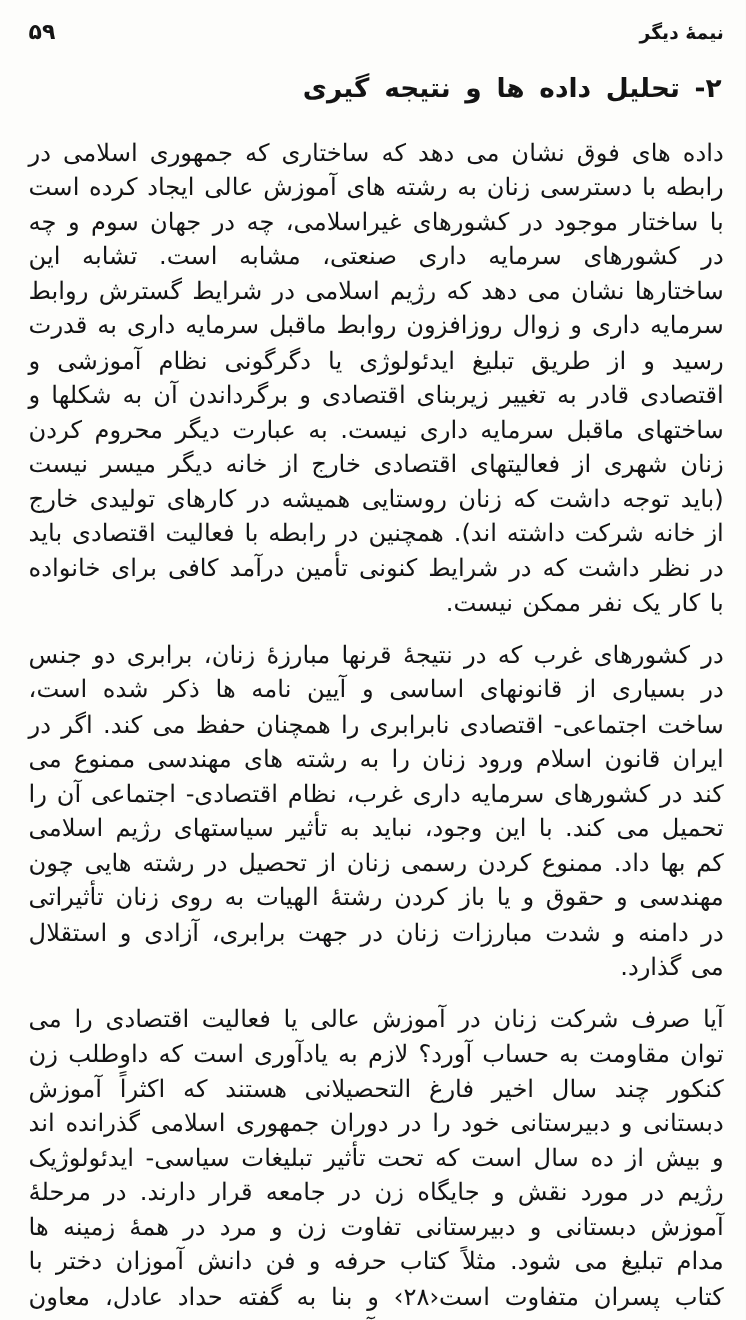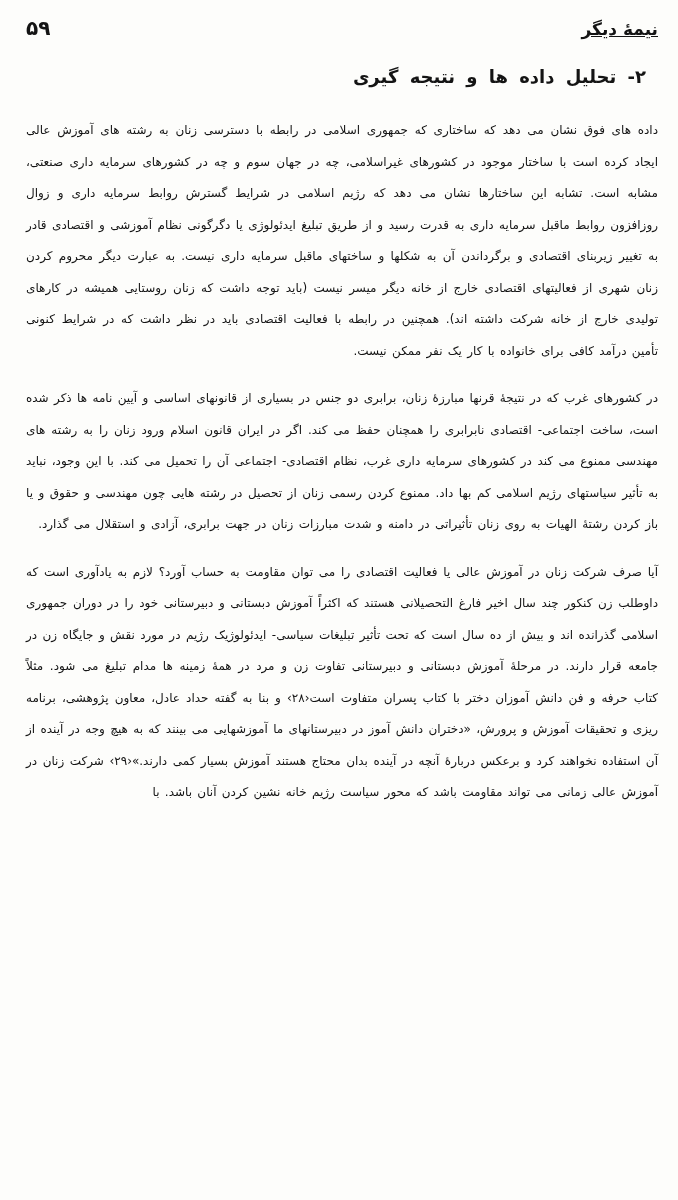--- a/index.html
+++ b/index.html
@@ -23,34 +23,33 @@
   .running-head {
     display: flex;
     justify-content: space-between;
     align-items: baseline;
     font-size: 17px;
     font-weight: bold;
     margin-bottom: 24px;
   }
   .journal-title {
     letter-spacing: 0.5px;
-    text-decoration: underline;
   }
   .page-number {
     font-size: 20px;
   }
   .section-heading {
-    font-size: 18px;
+    font-size: 24px;
     font-weight: bold;
     word-spacing: 5px;
-    margin: 0 12px 26px 0;
+    margin: 0 2px 26px 0;
     line-height: 1.4;
   }
   .body-text p {
-    font-size: 12px;
+    font-size: 22px;
     line-height: 31.5px;
     text-align: justify;
     text-justify: inter-word;
     word-spacing: 1.5px;
     margin: 0 0 16px 0;
   }
   .body-text p:last-child {
     margin-bottom: 0;
   }
 </style>

